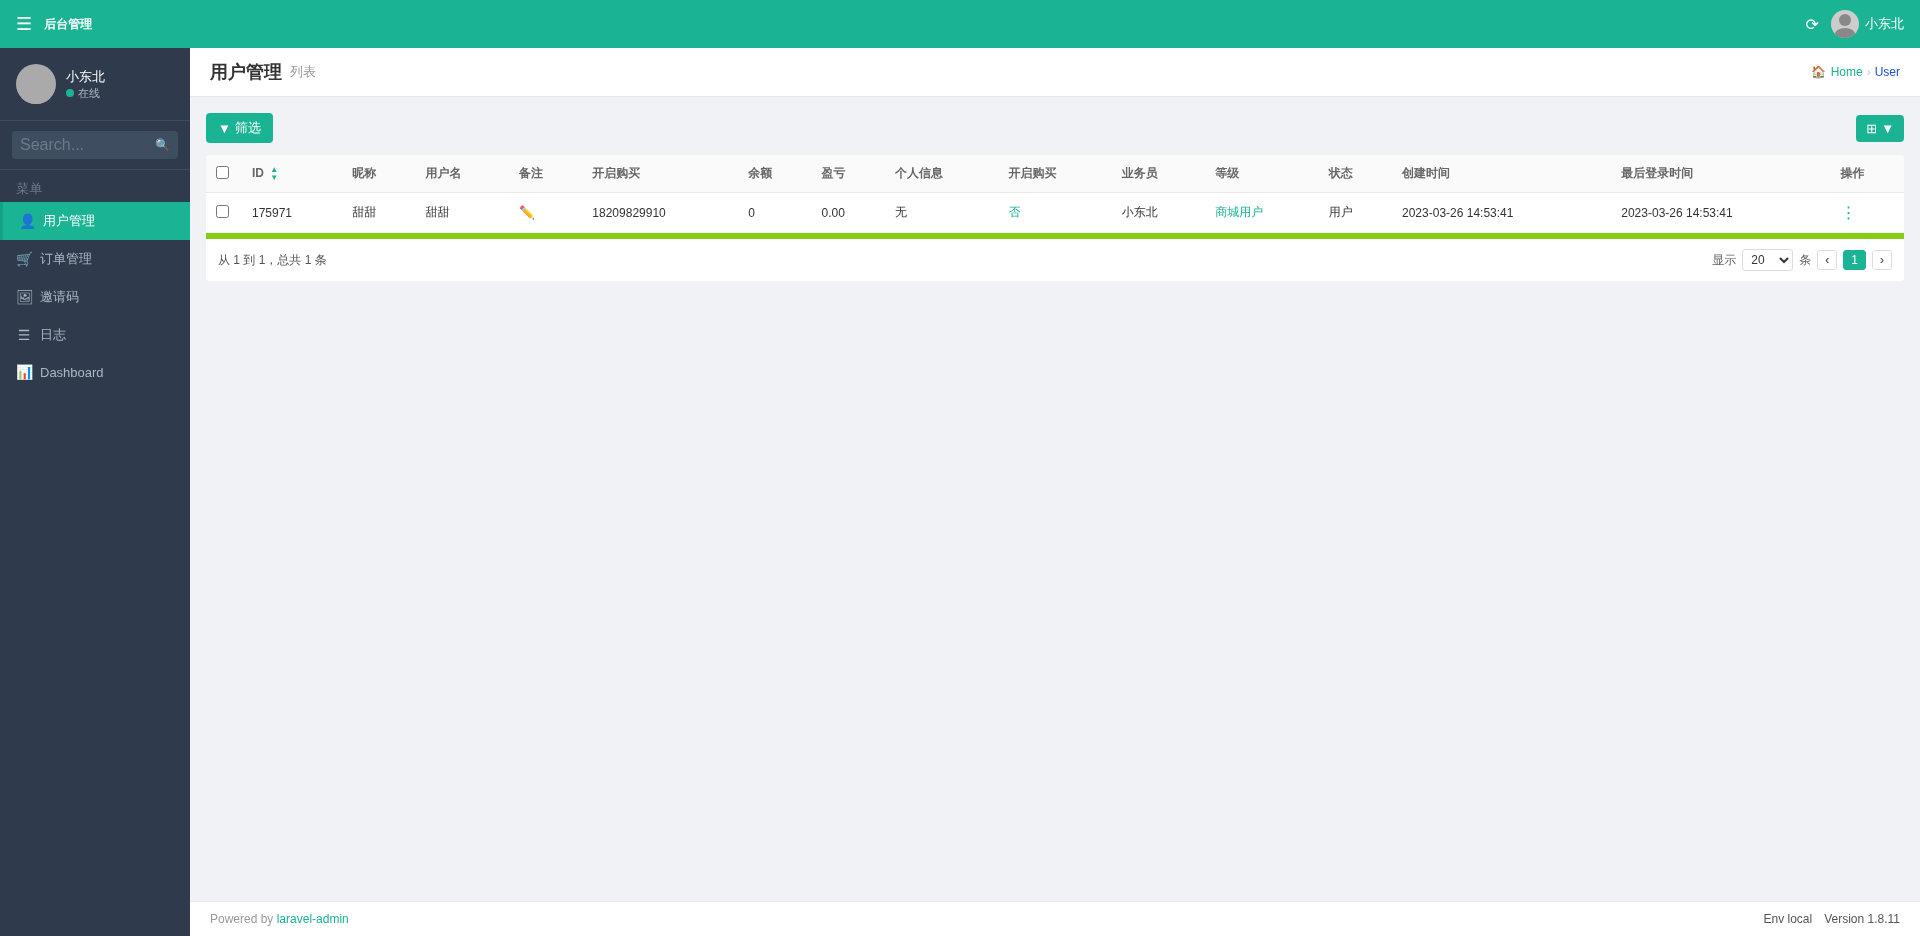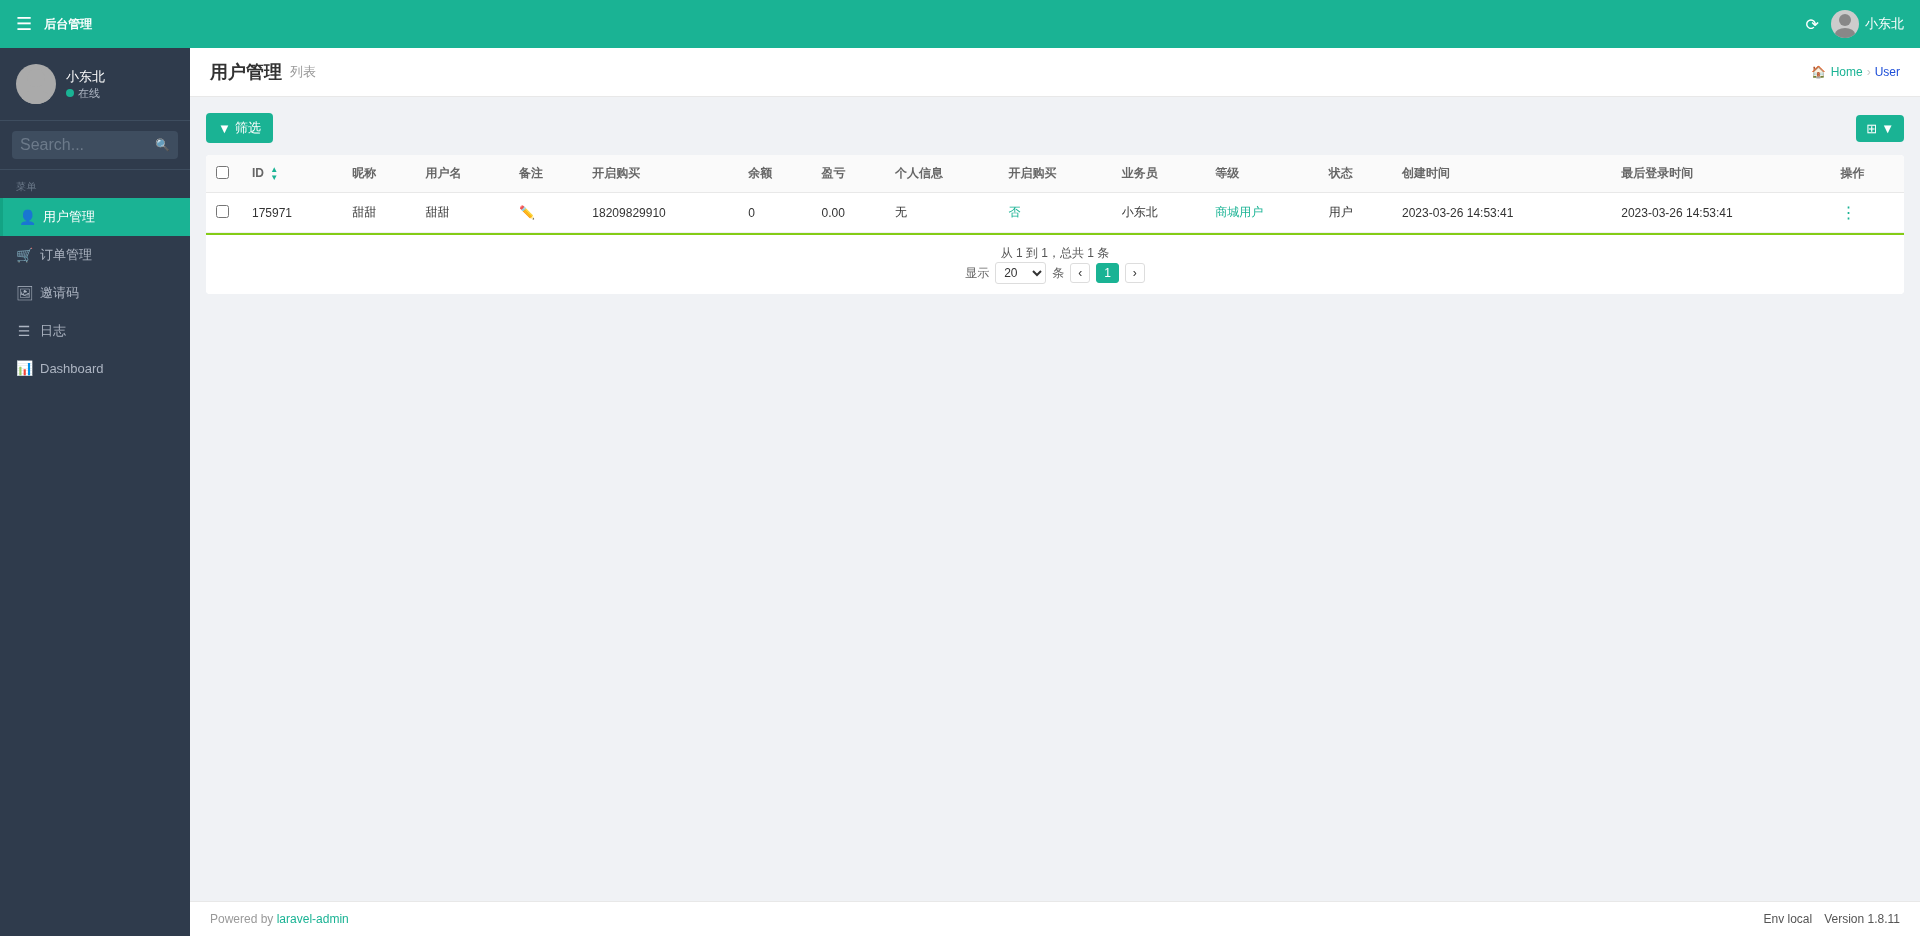--- a/index.html
+++ b/index.html
@@ -59,21 +59,21 @@
       border-radius: 4px;
       padding: 5px 28px 5px 8px;
       color: #adb5c2;
       font-size: 16px;
       outline: none;
     }
     .sidebar-search-input::placeholder { color: #6c7a8a; }
     .sidebar-search-wrap { position: relative; }
     .sidebar-search-icon { position: absolute; right: 8px; top: 50%; transform: translateY(-50%); color: #6c7a8a; font-size: 12px; }
 
-    .sidebar-menu-label { padding: 10px 16px 4px; font-size: 10px; color: #6c7a8a; text-transform: uppercase; letter-spacing: 0.5px; }
+    .sidebar-menu-label { padding: 10px 16px 4px; font-size: 13px; color: #6c7a8a; text-transform: uppercase; letter-spacing: 0.5px; }
 
     .sidebar-menu-item {
       display: flex;
       align-items: center;
       gap: 8px;
       padding: 10px 16px;
       cursor: pointer;
       color: #adb5c2;
       font-size: 13px;
       transition: background 0.2s;
@@ -150,24 +150,23 @@
 
     .more-actions-btn { color: #1ab394; cursor: pointer; font-size: 16px; }
 
     
     .pagination-area {
       display: flex;
       align-items: center;
       justify-content: space-between;
       padding: 10px 12px;
       background: #fff;
-      border-top: 2px solid #84cc16;
+      border-top: 6px solid #84cc16;
       font-size: 12px;
       color: #666;
-      flex-direction: column;
     }
     .pagination-info { font-size: 12px; color: #555; }
     .pagination-right { display: flex; align-items: center; gap: 6px; }
     .pagination-label { color: #666; }
     .pagination-select {
       border: 1px solid #ddd;
       border-radius: 3px;
       padding: 2px 4px;
       font-size: 12px;
       color: #333;

